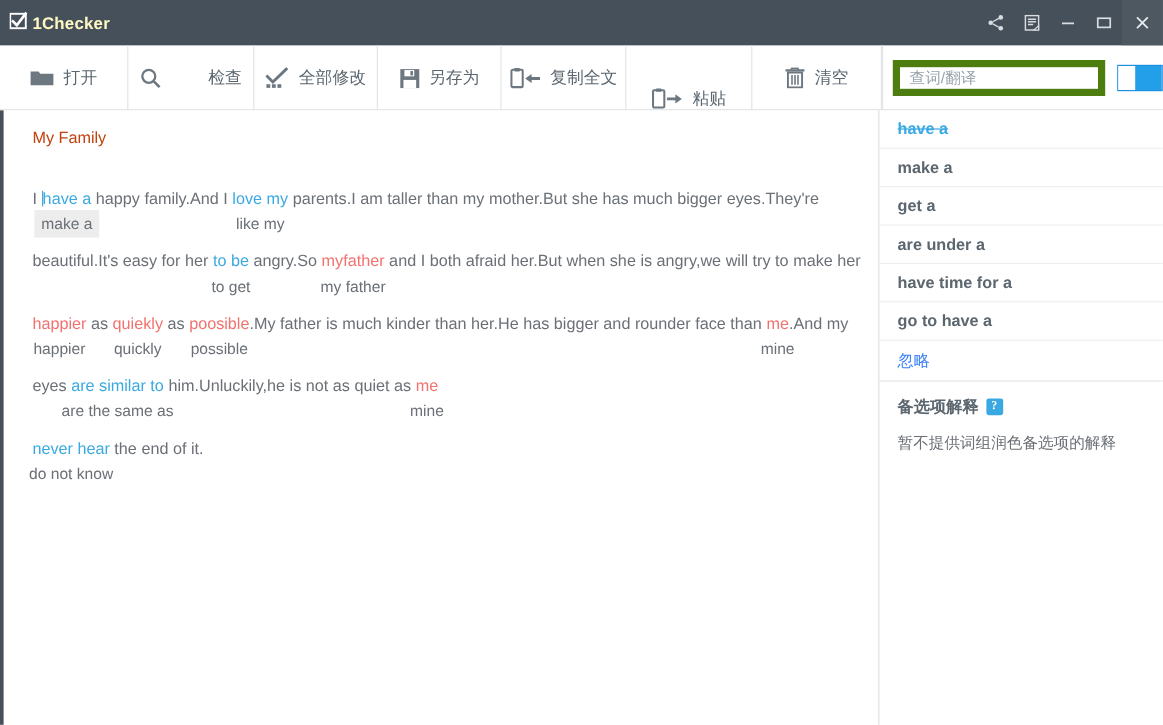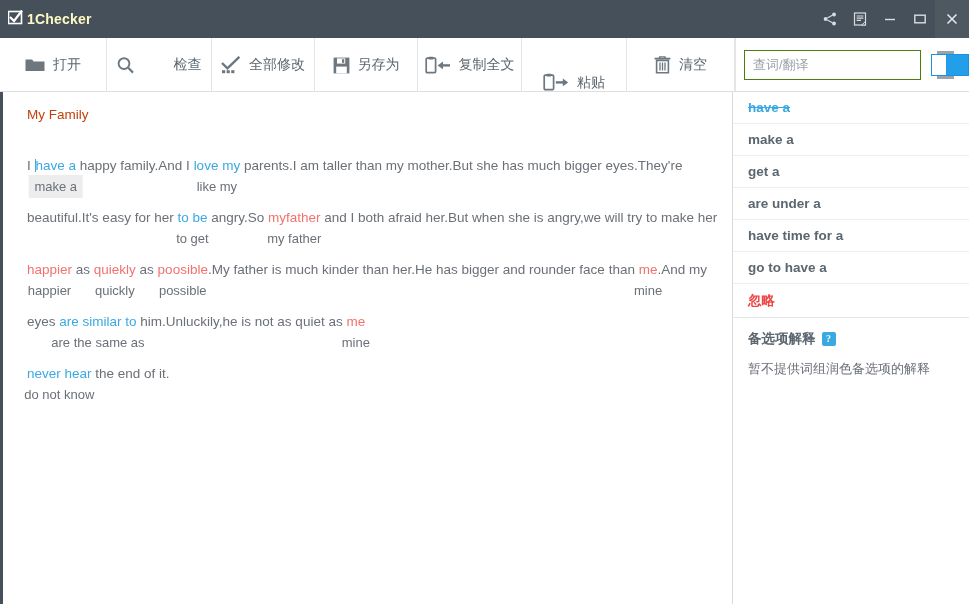--- a/index.html
+++ b/index.html
@@ -63,21 +63,21 @@
   .tb-w7 { width: 109px; }
   .tb-right {
     flex: 1 1 auto;
     display: flex; align-items: center; justify-content: flex-start;
     padding-left: 8px;
     border-left: 1px solid #e3e6e9;
   }
   .search-wrap {
     display: flex; align-items: stretch;
     height: 30px; width: 177px;
-    border: 1px solid #4d7c0f;
+    border: 6px solid #4d7c0f;
     background: #ffffff;
   }
   .search-input {
     flex: 1 1 auto;
     border: 0; outline: 0;
     font-family: "Liberation Sans", "DejaVu Sans", sans-serif;
     font-size: 13px;
     color: #5b666f;
     padding: 0 8px;
     background: transparent;
@@ -168,22 +168,22 @@
   }
   .sug-row.first {
     color: #3aa9e2;
     text-decoration: line-through;
     font-weight: bold;
     border-bottom: 1px solid #eceef0;
   }
   .sug-row.strong { font-weight: bold; }
   .sug-row.ignore {
     height: 34px;
-    font-weight: bold;
-    color: #ef4444;
+    font-weight: normal;
+    color: #3b82f6;
     border-bottom: 1px solid #e4e7ea;
   }
   .expl-head {
     display: flex; align-items: center; gap: 6px;
     padding: 12px 0 0 15px;
     font-size: 13.5px; font-weight: bold;
     color: #5b666f;
     font-family: Liberation Serif, serif;
   }
   .q-badge {

